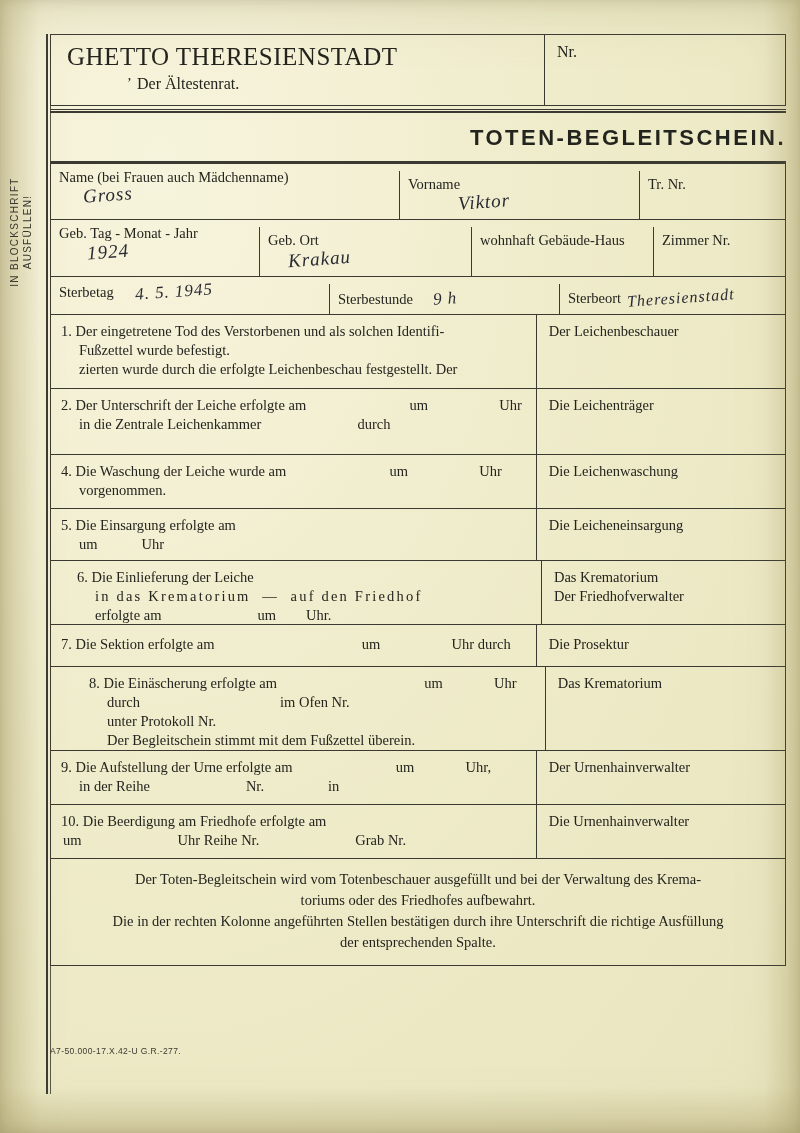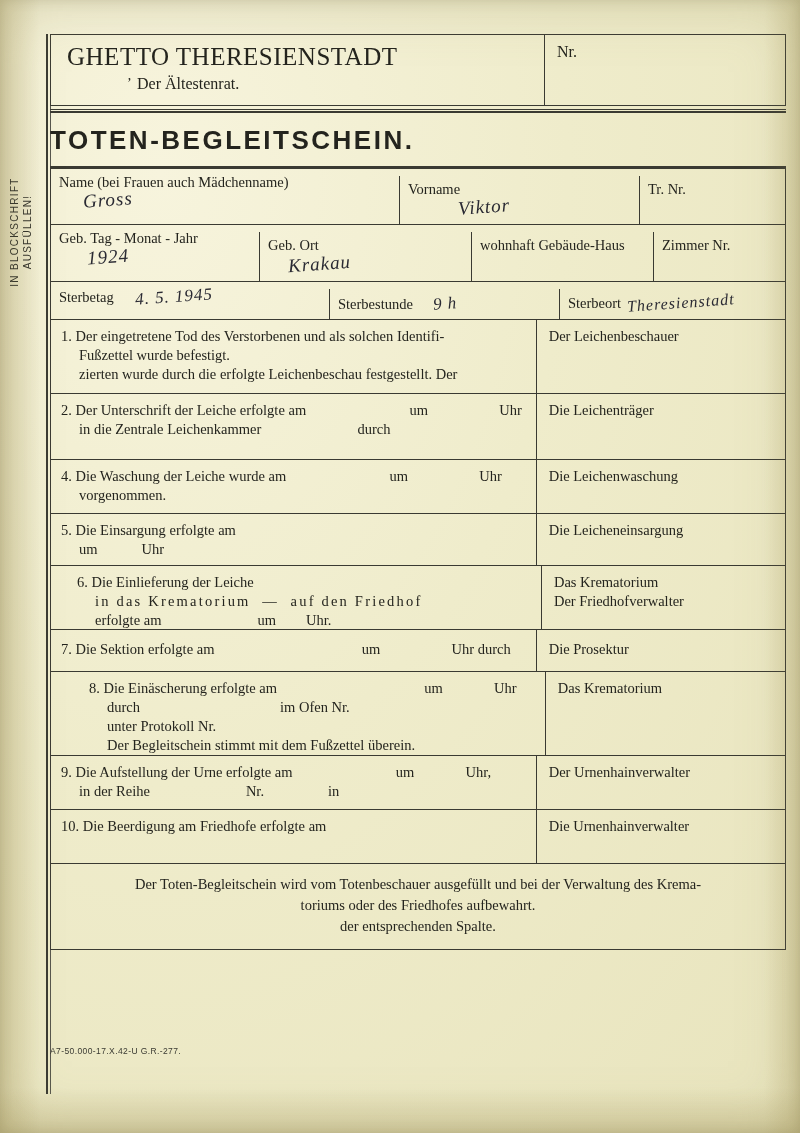--- a/index.html
+++ b/index.html
@@ -119,24 +119,24 @@
   .dblrule {
     width: 736px;
     height: 4px;
     border-top: 1px solid #3a3a32;
     border-bottom: 2px solid #3a3a32;
     margin-top: 3px;
     box-sizing: border-box;
   }
 
   .maintitle {
-    text-align: left;
+    text-align: right;
     font-family: "Liberation Sans", sans-serif;
     font-weight: bold;
-    font-size: 26px;
+    font-size: 22px;
     letter-spacing: 2.5px;
     padding: 12px 0 10px 0;
   }
 
   .rule2 {
     width: 736px;
     height: 3px;
     border-top: 2px solid #3a3a32;
     border-bottom: 1px solid #3a3a32;
     box-sizing: border-box;
@@ -429,29 +429,31 @@
         </div>
         <div class="ncol-r">
           <span>Der Urnenhainverwalter</span>
         </div>
       </div>
 
       <div class="nrow" style="height:54px;">
         <div class="ncol-l">
           <span class="num">10.</span>
           <span>Die Beerdigung am Friedhofe erfolgte am</span>
+          <span class="indent" style="margin-left:2px;">um<span class="sp8"></span>Uhr Reihe Nr.<span class="sp8"></span>Grab Nr.</span>
         </div>
         <div class="ncol-r">
           <span>Die Urnenhainverwalter</span>
         </div>
       </div>
 
       <div class="footer">
         <div>Der Toten-Begleitschein wird vom Totenbeschauer ausgefüllt und bei der Verwaltung des Krema-</div>
         <div>toriums oder des Friedhofes aufbewahrt.</div>
+        <div>Die in der rechten Kolonne angeführten Stellen bestätigen durch ihre Unterschrift die richtige Ausfüllung</div>
         <div>der entsprechenden Spalte.</div>
       </div>
 
     </div>
 
     <div class="printcode">A7-50.000-17.X.42-U G.R.-277.</div>
   </div>
 </div>
 
 </body></html>

